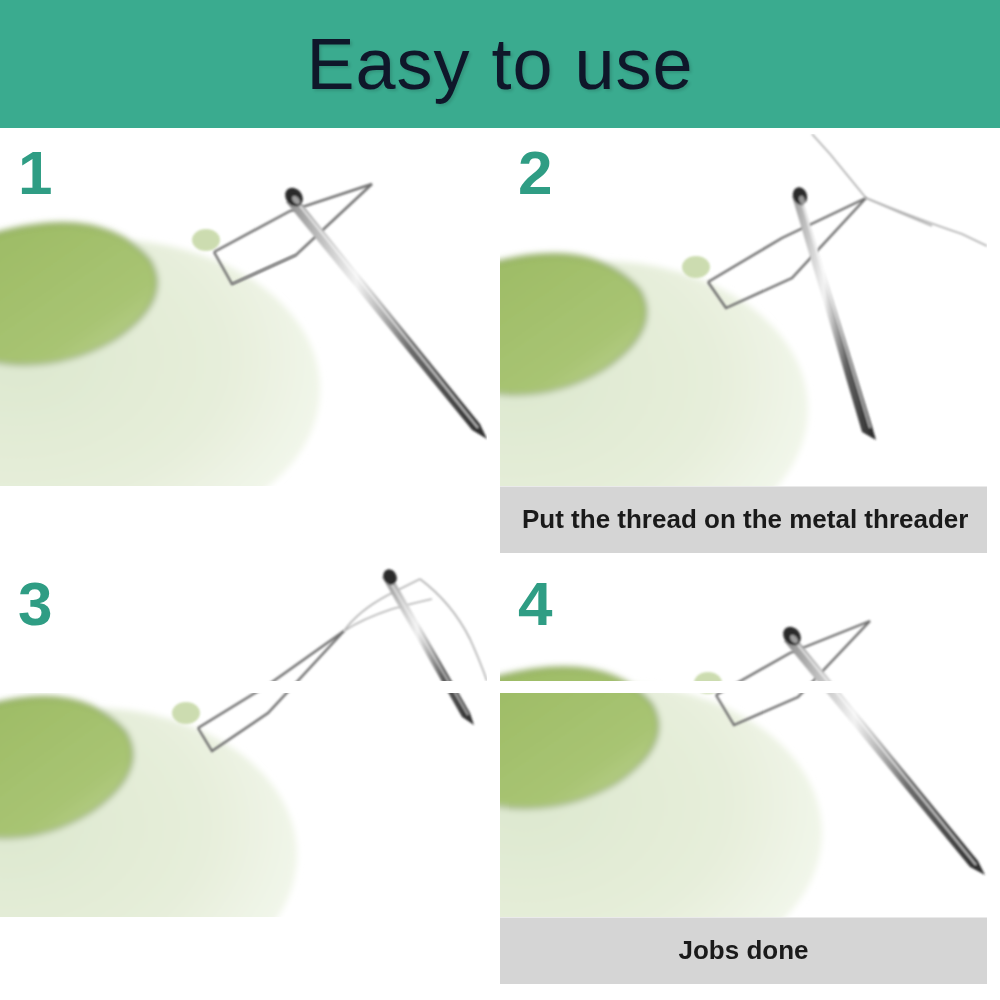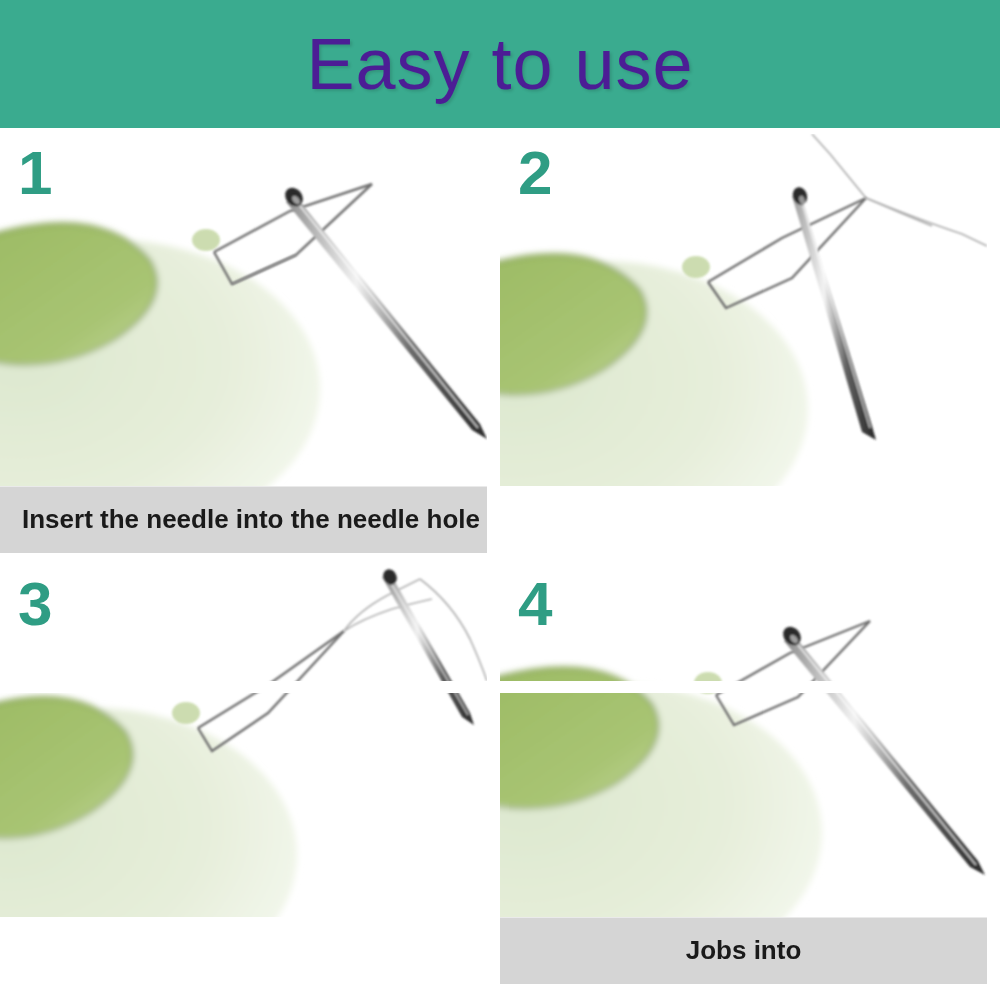--- a/index.html
+++ b/index.html
@@ -18,21 +18,21 @@
   
   .banner {
     position:absolute; left:0; top:0;
     width:1000px; height:128px;
     background:#3aab8f;
     display:flex; align-items:center; justify-content:center;
   }
   .banner-title {
     font-size:72px;
     font-weight:400;
-    color:#4c1d95;
+    color:#0f172a;
     letter-spacing:1px;
     line-height:1;
     text-shadow:2px 2px 3px rgba(0,0,0,0.13);
     font-family:"Liberation Sans", sans-serif;
   }
 
   
   .grid {
     position:absolute; left:0; top:128px;
     width:1000px; height:872px;
@@ -149,23 +149,20 @@
 
           <g filter="url(#blurXS1)">
             <path d="M 294 60 L 480 290 L 487 305 L 472 296 L 286 68 Z" fill="url(#ndlG1)"></path>
             <ellipse cx="294" cy="63" rx="10" ry="8" transform="rotate(50 294 63)" fill="#2a2a2a"></ellipse>
             <ellipse cx="296" cy="66" rx="5" ry="3" transform="rotate(50 296 66)" fill="#ffffff" opacity="0.55"></ellipse>
             <path d="M 300 72 L 478 294" fill="none" stroke="#ffffff" stroke-width="1.6" opacity="0.75"></path>
           </g>
         </svg>
       </div>
       <div class="step-num">1</div>
-      <div class="caption left">
-        <span class="caption-text">Insert the needle into the needle hole</span>
-      </div>
     </div>
 
     <div class="panel p2">
       <div class="photo">
         <svg viewBox="0 0 487 352" xmlns="http://www.w3.org/2000/svg">
           <defs>
             <radialGradient id="bodyG2" cx="30%" cy="40%" r="85%">
               <stop offset="0%" stop-color="#dde8cf"></stop>
               <stop offset="55%" stop-color="#e6eeda"></stop>
               <stop offset="100%" stop-color="#f7faf2"></stop>
@@ -209,20 +206,23 @@
 
           <g filter="url(#blurXS2)">
             <path d="M 300 58 L 372 292 L 376 306 L 362 298 L 292 62 Z" fill="url(#ndlG2)"></path>
             <ellipse cx="300" cy="62" rx="9" ry="7" transform="rotate(72 300 62)" fill="#2a2a2a"></ellipse>
             <ellipse cx="302" cy="66" rx="4.5" ry="2.8" transform="rotate(72 302 66)" fill="#ffffff" opacity="0.5"></ellipse>
             <path d="M 303 72 L 370 294" fill="none" stroke="#ffffff" stroke-width="1.5" opacity="0.7"></path>
           </g>
         </svg>
       </div>
       <div class="step-num">2</div>
+      <div class="caption left">
+        <span class="caption-text">Put the thread on the metal threader</span>
+      </div>
     </div>
 
     <div class="panel p3">
       <div class="photo">
         <svg viewBox="0 0 487 352" xmlns="http://www.w3.org/2000/svg">
           <defs>
             <radialGradient id="bodyG3" cx="30%" cy="40%" r="85%">
               <stop offset="0%" stop-color="#dde8cf"></stop>
               <stop offset="55%" stop-color="#e6eeda"></stop>
               <stop offset="100%" stop-color="#f7faf2"></stop>
@@ -315,21 +315,21 @@
           <g filter="url(#blurXS4)">
             <path d="M 292 68 L 478 296 L 485 310 L 470 302 L 284 76 Z" fill="url(#ndlG4)"></path>
             <ellipse cx="292" cy="71" rx="10" ry="8" transform="rotate(50 292 71)" fill="#2a2a2a"></ellipse>
             <ellipse cx="294" cy="74" rx="5" ry="3" transform="rotate(50 294 74)" fill="#ffffff" opacity="0.55"></ellipse>
             <path d="M 298 80 L 476 300" fill="none" stroke="#ffffff" stroke-width="1.6" opacity="0.75"></path>
           </g>
         </svg>
       </div>
       <div class="step-num">4</div>
       <div class="caption center">
-        <span class="caption-text">Jobs into</span>
+        <span class="caption-text">Jobs done</span>
       </div>
     </div>
 
     <div class="gutter-v"></div>
     <div class="gutter-h"></div>
   </div>
 
   <div class="edge-right"></div>
   <div class="edge-bottom"></div>
 </div>

